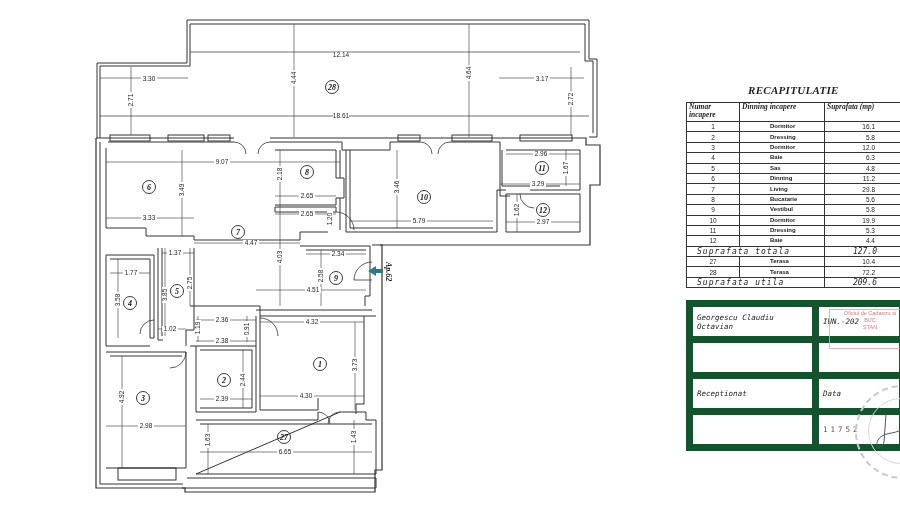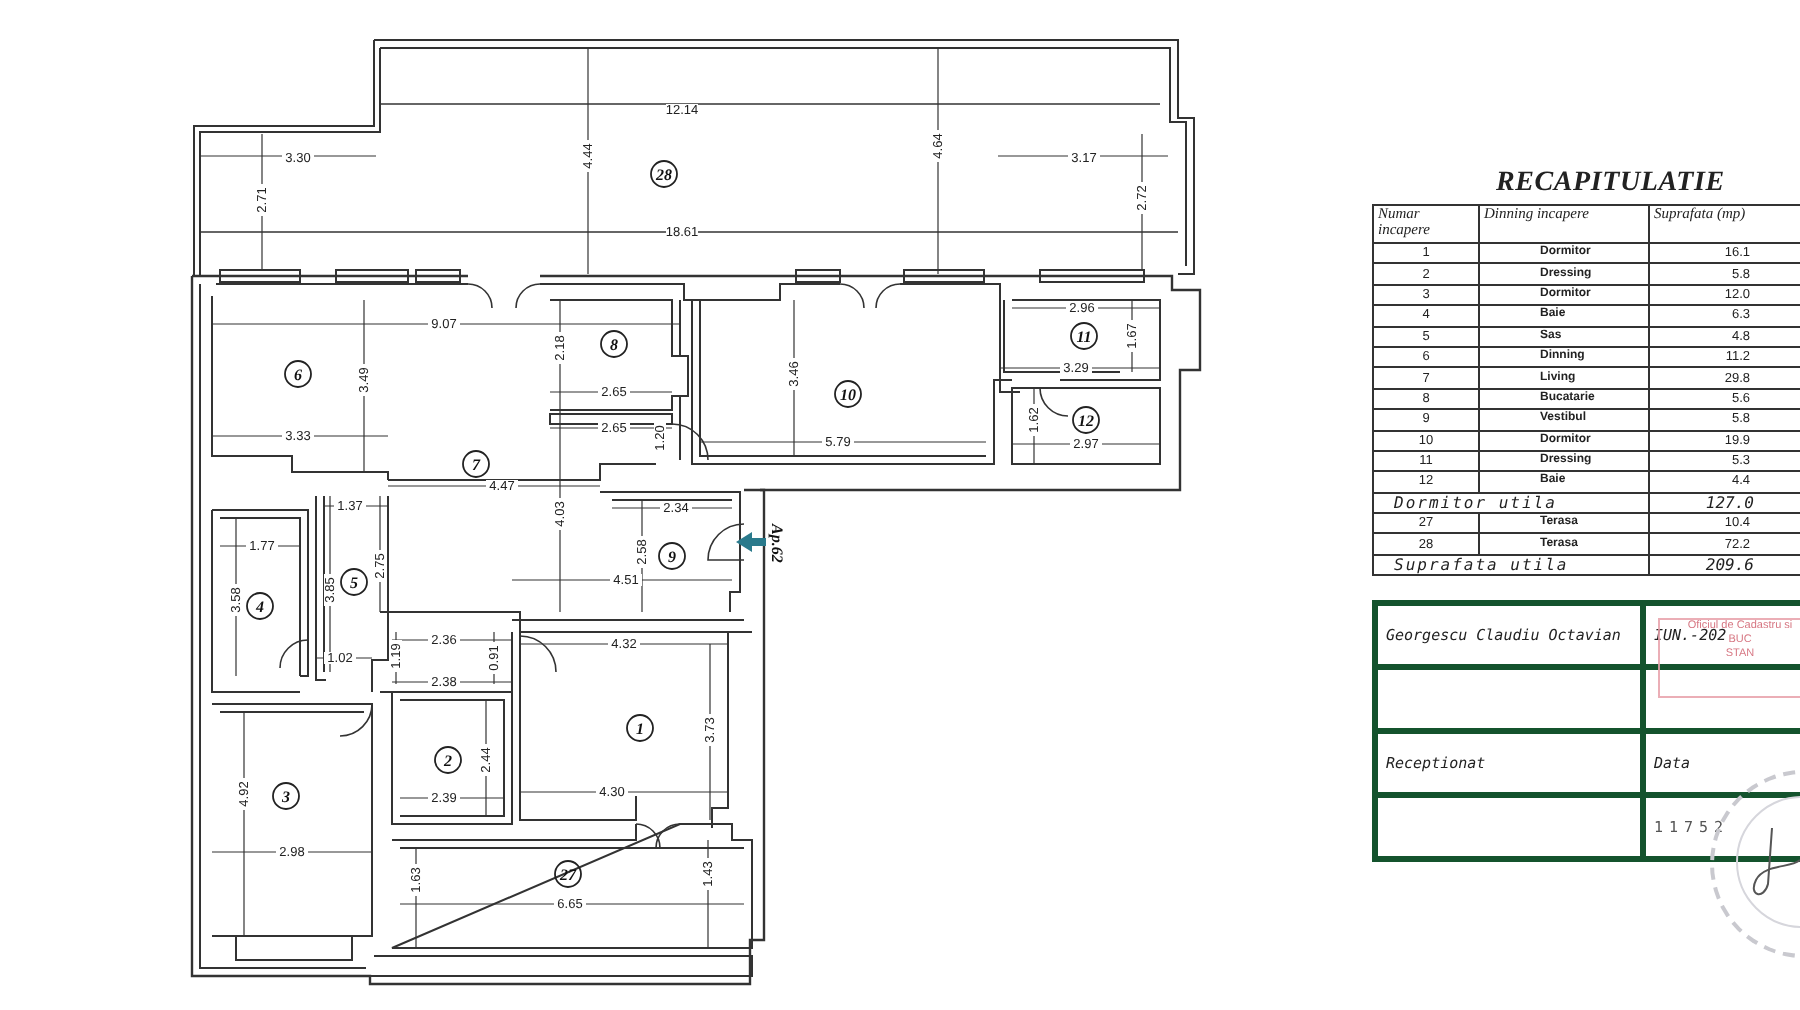--- a/index.html
+++ b/index.html
@@ -4,33 +4,33 @@
 <style>
   html, body { margin:0; padding:0; background:#ffffff; }
   body { width:900px; height:505px; position:relative; overflow:hidden; font-family:"Liberation Sans", sans-serif; }
   #plan { position:absolute; left:0; top:0; width:680px; height:505px; }
   #plan svg { width:680px; height:505px; display:block; }
   .dim { font-family:"Liberation Sans", sans-serif; font-size:6.5px; fill:#222; }
   .rn { font-family:"Liberation Serif", serif; font-size:8px; font-style:italic; font-weight:bold; fill:#111; }
   .apt { font-family:"Liberation Serif", serif; font-size:8px; font-style:italic; font-weight:bold; fill:#111; }
 
   #recap { position:absolute; left:686px; top:84px; width:214px; }
-  #recap-title { position:absolute; left:62px; top:0; font-family:"Liberation Serif", serif; font-style:italic; font-weight:bold; font-size:14px; color:#222; letter-spacing:0.3px; }
+  #recap-title { position:absolute; left:62px; top:0; font-family:"Liberation Serif", serif; font-style:italic; font-weight:bold; font-size:11px; color:#222; letter-spacing:0.3px; }
   table.rt { position:absolute; left:0; top:18px; border-collapse:collapse; width:220px; font-size:6.5px; color:#222; }
   table.rt td, table.rt th { border:1px solid #333; padding:0 2px; height:9.4px; line-height:9px; }
-  table.rt th { font-family:"Liberation Serif", serif; font-style:italic; font-weight:normal; font-size:7.5px; text-align:left; height:18px; line-height:8px; vertical-align:top; }
+  table.rt th { font-family:"Liberation Serif", serif; font-style:italic; font-weight:bold; font-size:7.5px; text-align:left; height:18px; line-height:8px; vertical-align:top; }
   table.rt td.n { text-align:center; width:48px; }
   table.rt td.d { font-weight:bold; padding-left:30px; width:52px; font-size:6px; }
   table.rt td.s { text-align:right; padding-right:30px; }
   table.rt tr.sum td { font-family:"DejaVu Sans Mono", monospace; font-style:italic; font-size:8px; }
   table.rt tr.sum td.lbl { padding-left:10px; letter-spacing:1px; }
   table.rt tr.sum td.s { text-align:right; padding-right:28px; }
 
   table.sig { position:absolute; left:0; top:216px; border-collapse:collapse; width:220px; font-family:"DejaVu Sans Mono", monospace; font-style:italic; font-size:7.5px; color:#222; }
-  table.sig td { border:3px solid #14532d; padding:5px 4px; height:19px; }
+  table.sig td { border:7px solid #14532d; padding:5px 4px; height:19px; }
   table.sig td.r { width:72px; }
   .stamp { position:absolute; left:829px; top:309px; width:80px; height:38px; border:1px solid #e8a0aa; color:#d0606e; font-size:5.5px; line-height:7px; text-align:center; opacity:0.85; }
   .regno { font-family:"DejaVu Sans Mono", monospace; font-style:normal; letter-spacing:3px; color:#555; }
   .seal { position:absolute; left:855px; top:385px; width:90px; height:90px; border-radius:50%; border:2px dashed #c9c9cf; }
   .seal-inner { position:absolute; left:868px; top:398px; width:64px; height:64px; border-radius:50%; border:1px solid #d6d6dc; }
   .sigline { position:absolute; left:872px; top:412px; width:30px; height:40px; }
 </style>
 </head>
 <body>
 
@@ -387,21 +387,21 @@
           <td class="n">11</td>
           <td class="d">Dressing</td>
           <td class="s">5.3</td>
         </tr>
         <tr>
           <td class="n">12</td>
           <td class="d">Baie</td>
           <td class="s">4.4</td>
         </tr>
         <tr class="sum">
-          <td colspan="2" class="lbl">Dormitor utila</td>
+          <td colspan="2" class="lbl">Suprafata totala</td>
           <td class="s">127.0</td>
         </tr>
         <tr>
           <td class="n">27</td>
           <td class="d">Terasa</td>
           <td class="s">10.4</td>
         </tr>
         <tr>
           <td class="n">28</td>
           <td class="d">Terasa</td>

